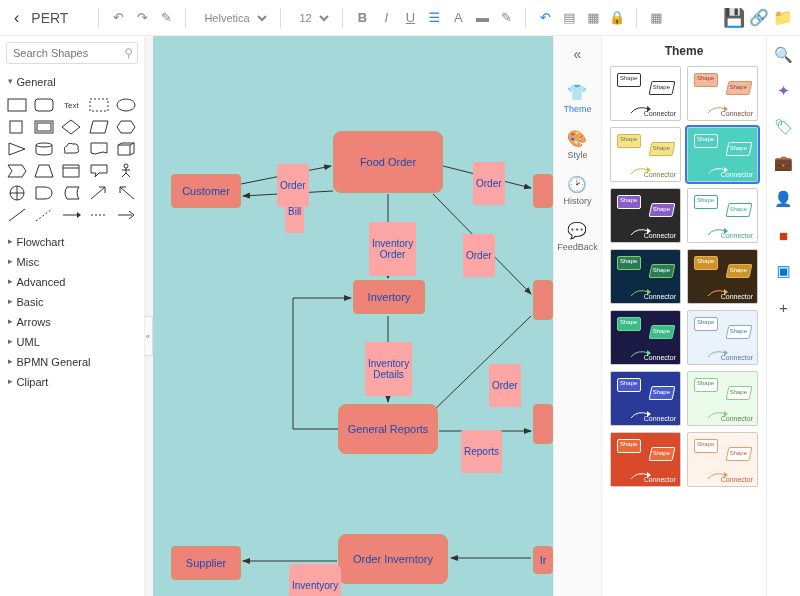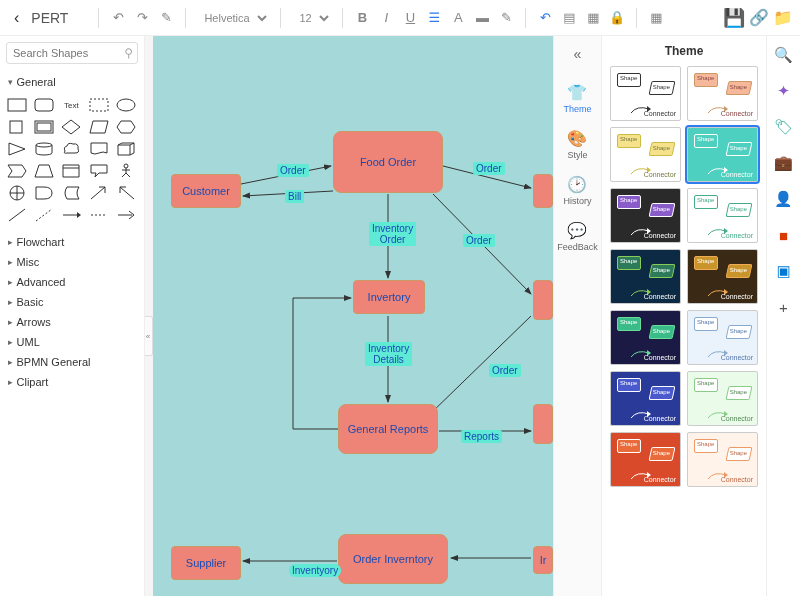--- a/index.html
+++ b/index.html
@@ -10,31 +10,31 @@
 .tb-sep { width: 1px; height: 20px; background: #ddd; margin: 0 4px; }
 .tb-icon { width: 18px; height: 18px; display: flex; align-items: center; justify-content: center; color: #888; cursor: pointer; font-size: 13px; }
 .tb-icon.blue { color: #2f7cee; }
 .font-sel { font-size: 11px; color: #888; border: none; background: none; padding: 2px 4px; }
 .spacer { flex: 1; }
 .main { flex: 1; display: flex; overflow: hidden; }
 .left-panel { width: 145px; border-right: 1px solid #eee; display: flex; flex-direction: column; padding: 6px; overflow: hidden; }
 .search-wrap { position: relative; margin-bottom: 8px; }
 .search-input { width: 100%; padding: 4px 22px 4px 6px; font-size: 11px; border: 1px solid #ddd; border-radius: 3px; color: #888; }
 .search-icon { position: absolute; right: 5px; top: 4px; color: #aaa; font-size: 12px; }
-.cat-header { font-size: 11px; color: #333; padding: 4px 2px; cursor: pointer; display: flex; align-items: center; gap: 4px; }
+.cat-header { font-size: 11px; color: #333; padding: 4px 2px; cursor: pointer; display: flex; gap: 4px; }
 .cat-header::before { content: "▸"; font-size: 9px; color: #666; }
 .cat-header.open::before { content: "▾"; }
 .shapes-grid { display: grid; grid-template-columns: repeat(5, 1fr); gap: 4px; padding: 4px 0 8px 0; }
 .shape-cell { width: 22px; height: 18px; display: flex; align-items: center; justify-content: center; }
 .shape-cell svg { width: 20px; height: 16px; }
 .canvas-wrap { flex: 1; background: #f5f5f5; position: relative; overflow: hidden; }
 .canvas { position: absolute; left: 8px; top: 0; right: 0; bottom: 0; background: #a5d8d8; }
 .node { position: absolute; background: #ee8377; border: 1px solid #c96; border-radius: 8px; display: flex; align-items: center; justify-content: center; font-size: 11px; color: #1a4bb3; text-align: center; padding: 4px; }
 .node.small { border-radius: 4px; }
-.edge-label { position: absolute; background: #5eead4; font-size: 10px; color: #1a4bb3; padding: 1px 3px; border-radius: 2px; }
+.edge-label { position: absolute; background: #fca5a5; font-size: 10px; color: #1a4bb3; padding: 16px 3px; border-radius: 2px; }
 .collapse-handle { position: absolute; left: -2px; top: 50%; width: 10px; height: 40px; background: #fafafa; border: 1px solid #ddd; border-radius: 2px; display: flex; align-items: center; justify-content: center; font-size: 8px; color: #888; cursor: pointer; }
 .right-tabs { width: 48px; border-left: 1px solid #eee; display: flex; flex-direction: column; align-items: center; padding-top: 10px; gap: 14px; background: #fafafa; }
 .rtab { display: flex; flex-direction: column; align-items: center; gap: 2px; cursor: pointer; font-size: 9px; color: #666; }
 .rtab.active { color: #2f7cee; }
 .rtab-icon { width: 20px; height: 20px; display: flex; align-items: center; justify-content: center; font-size: 16px; }
 .collapse-btn { font-size: 14px; color: #666; cursor: pointer; margin-bottom: 6px; }
 .theme-panel { width: 165px; border-left: 1px solid #eee; display: flex; flex-direction: column; padding: 8px; overflow-y: auto; }
 .theme-title { text-align: center; font-size: 12px; font-weight: 600; color: #333; margin-bottom: 8px; }
 .theme-opts { display: flex; flex-wrap: wrap; gap: 6px 14px; font-size: 10px; color: #555; margin-bottom: 8px; align-items: center; }
 .theme-opts label { display: flex; align-items: center; gap: 3px; }

